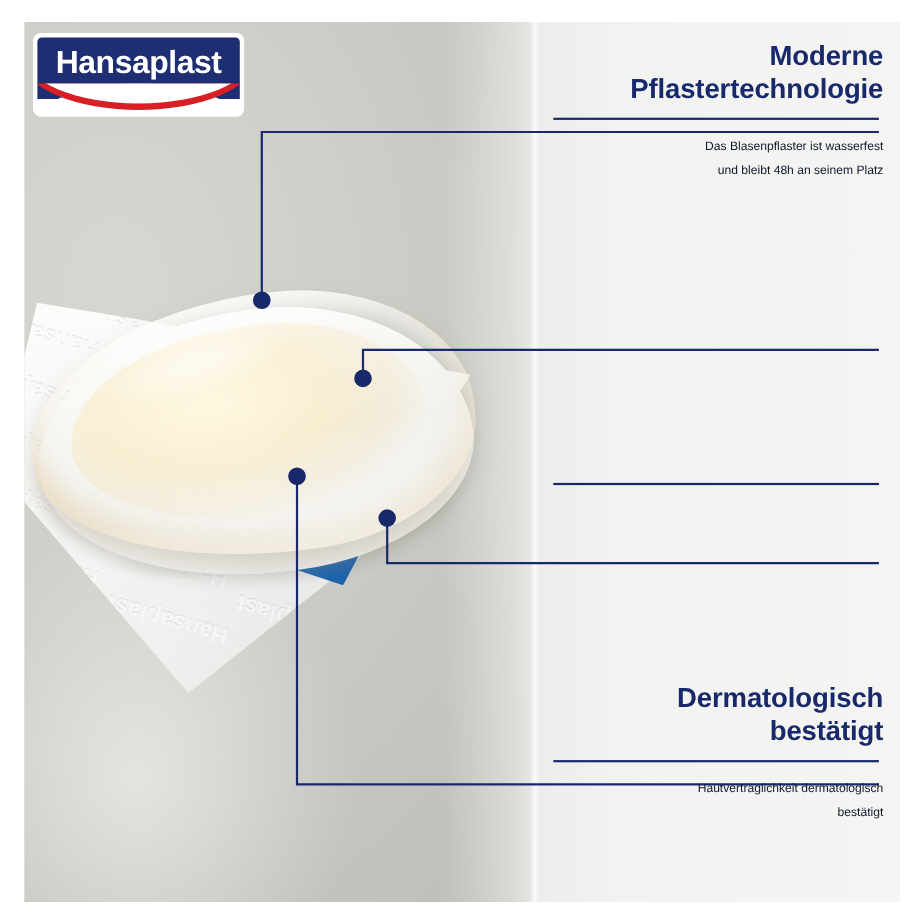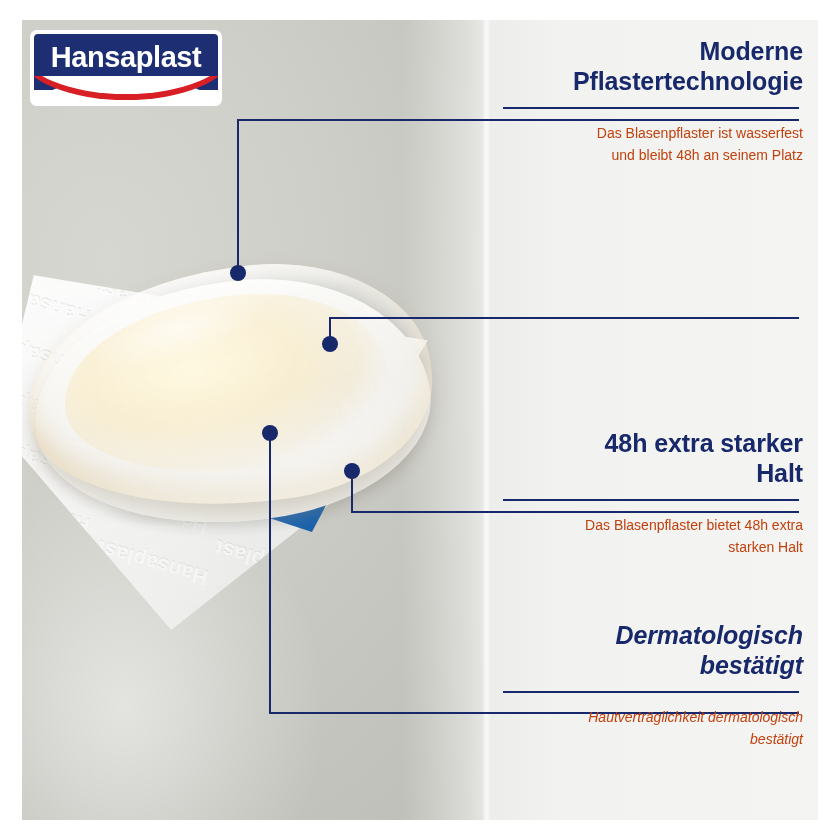--- a/index.html
+++ b/index.html
@@ -300,32 +300,32 @@
     white-space: pre-line;
   }
   .rule {
     height: 2px;
     background: #17286b;
     margin-top: 11px;
     width: 296px;
   }
   .block p {
     margin: 13px 0 0 0;
-    color: #c2410c;
-    font-size: 14px;
+    color: #0f172a;
+    font-size: 11px;
     line-height: 22px;
     font-weight: 400;
     font-family: "Liberation Sans", sans-serif;
     white-space: pre-line;
   }
 
   #block-0 { top: 16px; }
   #block-1 { top: 212px; }
   #block-2 { top: 408px; }
-  #block-3 { top: 600px; font-style: italic; }
+  #block-3 { top: 600px; }
 </style>
 </head>
 <body>
 
 <div id="stage">
   <div class="card">
 
     <div class="photo-panel">
 
       <div class="product">
@@ -391,25 +391,21 @@
     <div class="block" id="block-0">
       <h2>Moderne
 Pflastertechnologie</h2>
       <div class="rule"></div>
       <p>Das Blasenpflaster ist wasserfest
 und bleibt 48h an seinem Platz</p>
     </div>
 
 
     <div class="block" id="block-2">
-      <h2>48h extra starker
-Halt</h2>
       <div class="rule"></div>
-      <p>Das Blasenpflaster bietet 48h extra
-starken Halt</p>
     </div>
 
     <div class="block" id="block-3">
       <h2>Dermatologisch
 bestätigt</h2>
       <div class="rule"></div>
       <p>Hautverträglichkeit dermatologisch
 bestätigt</p>
     </div>
 

